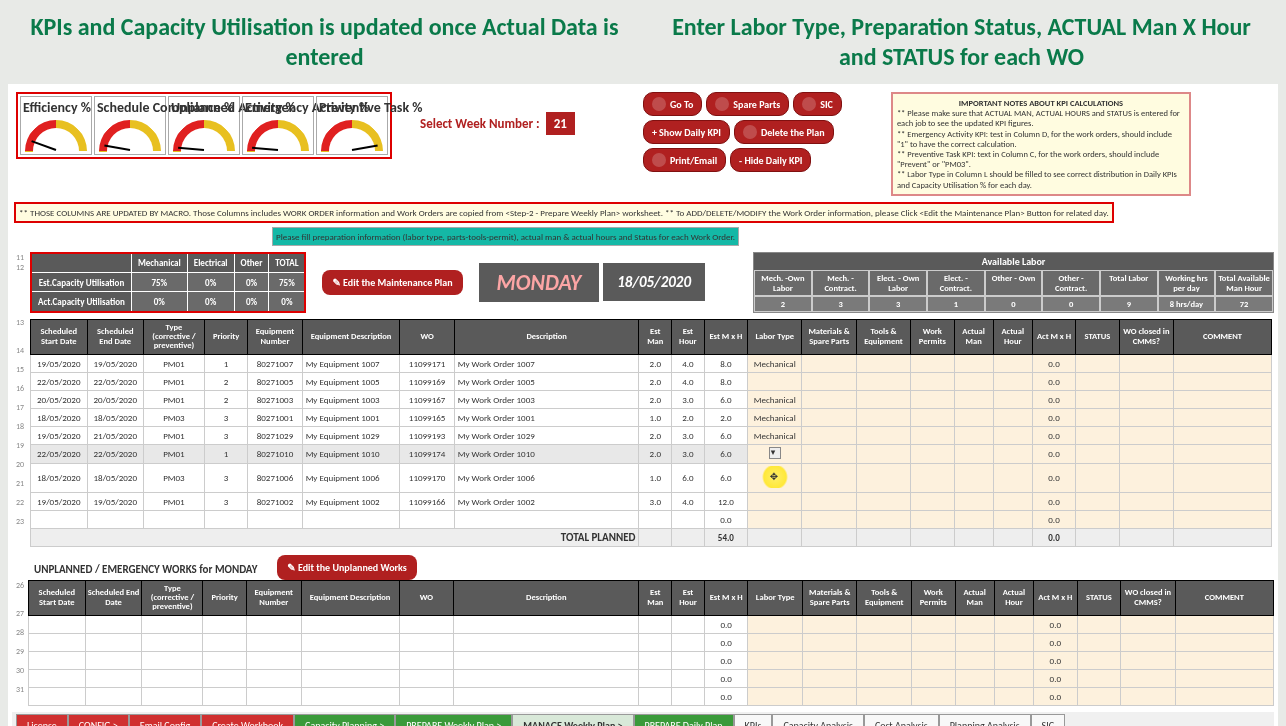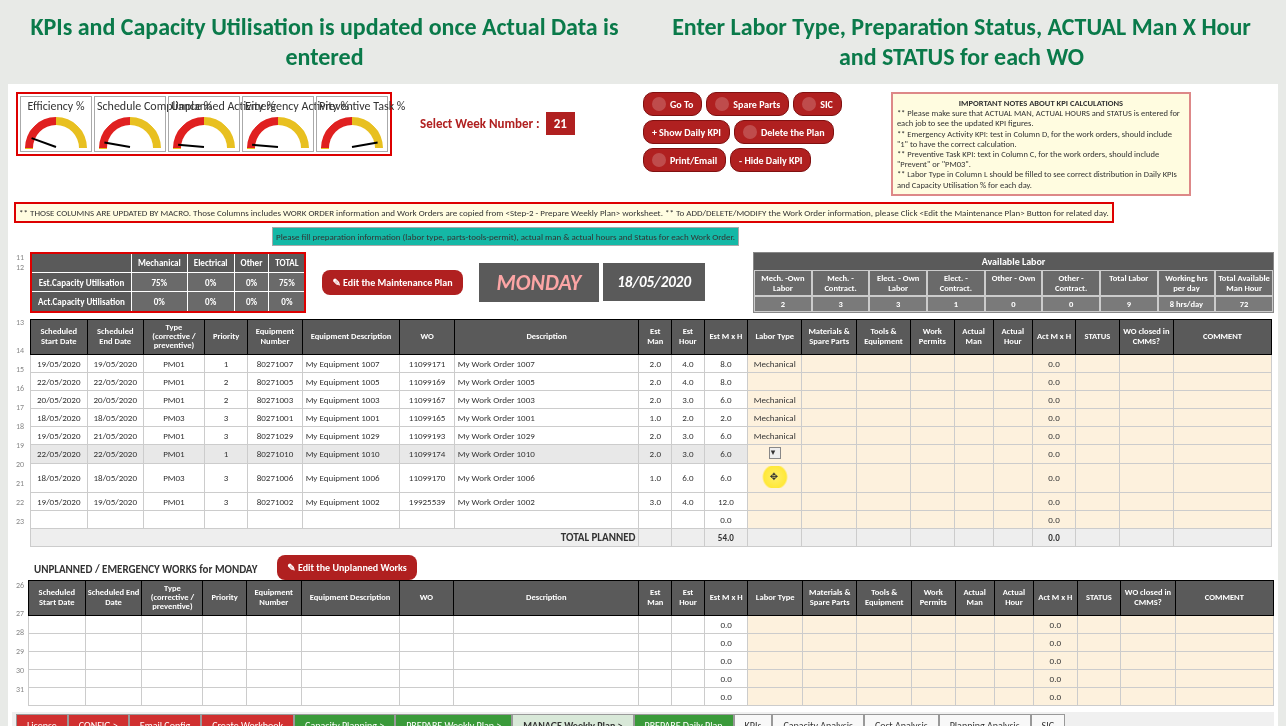--- a/index.html
+++ b/index.html
@@ -3,21 +3,21 @@
 <meta charset="utf-8">
 <style>
 *{box-sizing:border-box;margin:0;padding:0;font-family:Calibri,Arial,sans-serif}
 body{background:#e8eae7;font-size:10px;color:#333}
 .titles{display:flex;gap:48px;padding:12px 30px}
 .title{flex:1;font-size:24px;font-weight:bold;color:#0a7a4a;text-align:center;line-height:1.25}
 .main{background:#fff;margin:0 8px;padding:4px;position:relative}
 .toprow{display:flex;align-items:flex-start;gap:8px;padding:4px}
 .gauges{display:flex;border:2px solid #d00;padding:2px;gap:2px}
 .gauge{border:1px solid #aaa;padding:2px;width:72px;text-align:center}
-.gauge-label{font-size:12px;font-weight:normal;white-space:nowrap}
+.gauge-label{font-size:14px;font-weight:bold;white-space:nowrap}
 .gauge-vis{position:relative;width:66px;height:34px;overflow:hidden;margin-top:2px}
 .arc{position:absolute;width:62px;height:62px;border-radius:50%;border:8px solid;border-bottom-color:transparent!important;top:2px;left:2px;transform:rotate(-45deg)}
 .arc.g1{border-color:#e02020 #e8c020 #60b030}
 .needle{position:absolute;width:2px;height:26px;background:#000;left:32px;top:6px;transform-origin:bottom center}
 .sel-week{display:flex;align-items:center;gap:6px;margin-left:20px;margin-top:20px}
 .sel-week-label{font-size:13px;font-weight:bold;color:#b02020}
 .week-num{background:#b02020;color:#fff;font-weight:bold;padding:4px 8px;font-size:13px}
 .btns{display:flex;flex-wrap:wrap;gap:4px;width:240px;margin-left:60px}
 .rbtn{background:#b02020;color:#fff;font-size:10px;font-weight:bold;padding:4px 8px;border-radius:10px;display:inline-flex;align-items:center;gap:4px;cursor:pointer;border:1px solid #801010}
 .rbtn .ic{width:14px;height:14px;border-radius:50%;background:#fff3;display:inline-block}
@@ -409,21 +409,21 @@
               <td class="cream "></td>
               <td class="cream "></td>
             </tr>
             <tr class="">
               <td class=" ">19/05/2020</td>
               <td class=" ">19/05/2020</td>
               <td class=" ">PM01</td>
               <td class=" ">3</td>
               <td class=" ">80271002</td>
               <td class=" l">My Equipment 1002</td>
-              <td class=" ">19925539</td>
+              <td class=" ">11099166</td>
               <td class=" l">My Work Order 1002</td>
               <td class=" ">3.0</td>
               <td class=" ">4.0</td>
               <td class=" ">12.0</td>
               <td class="cream "></td>
               <td class="cream "></td>
               <td class="cream "></td>
               <td class="cream "></td>
               <td class="cream "></td>
               <td class="cream "></td>

